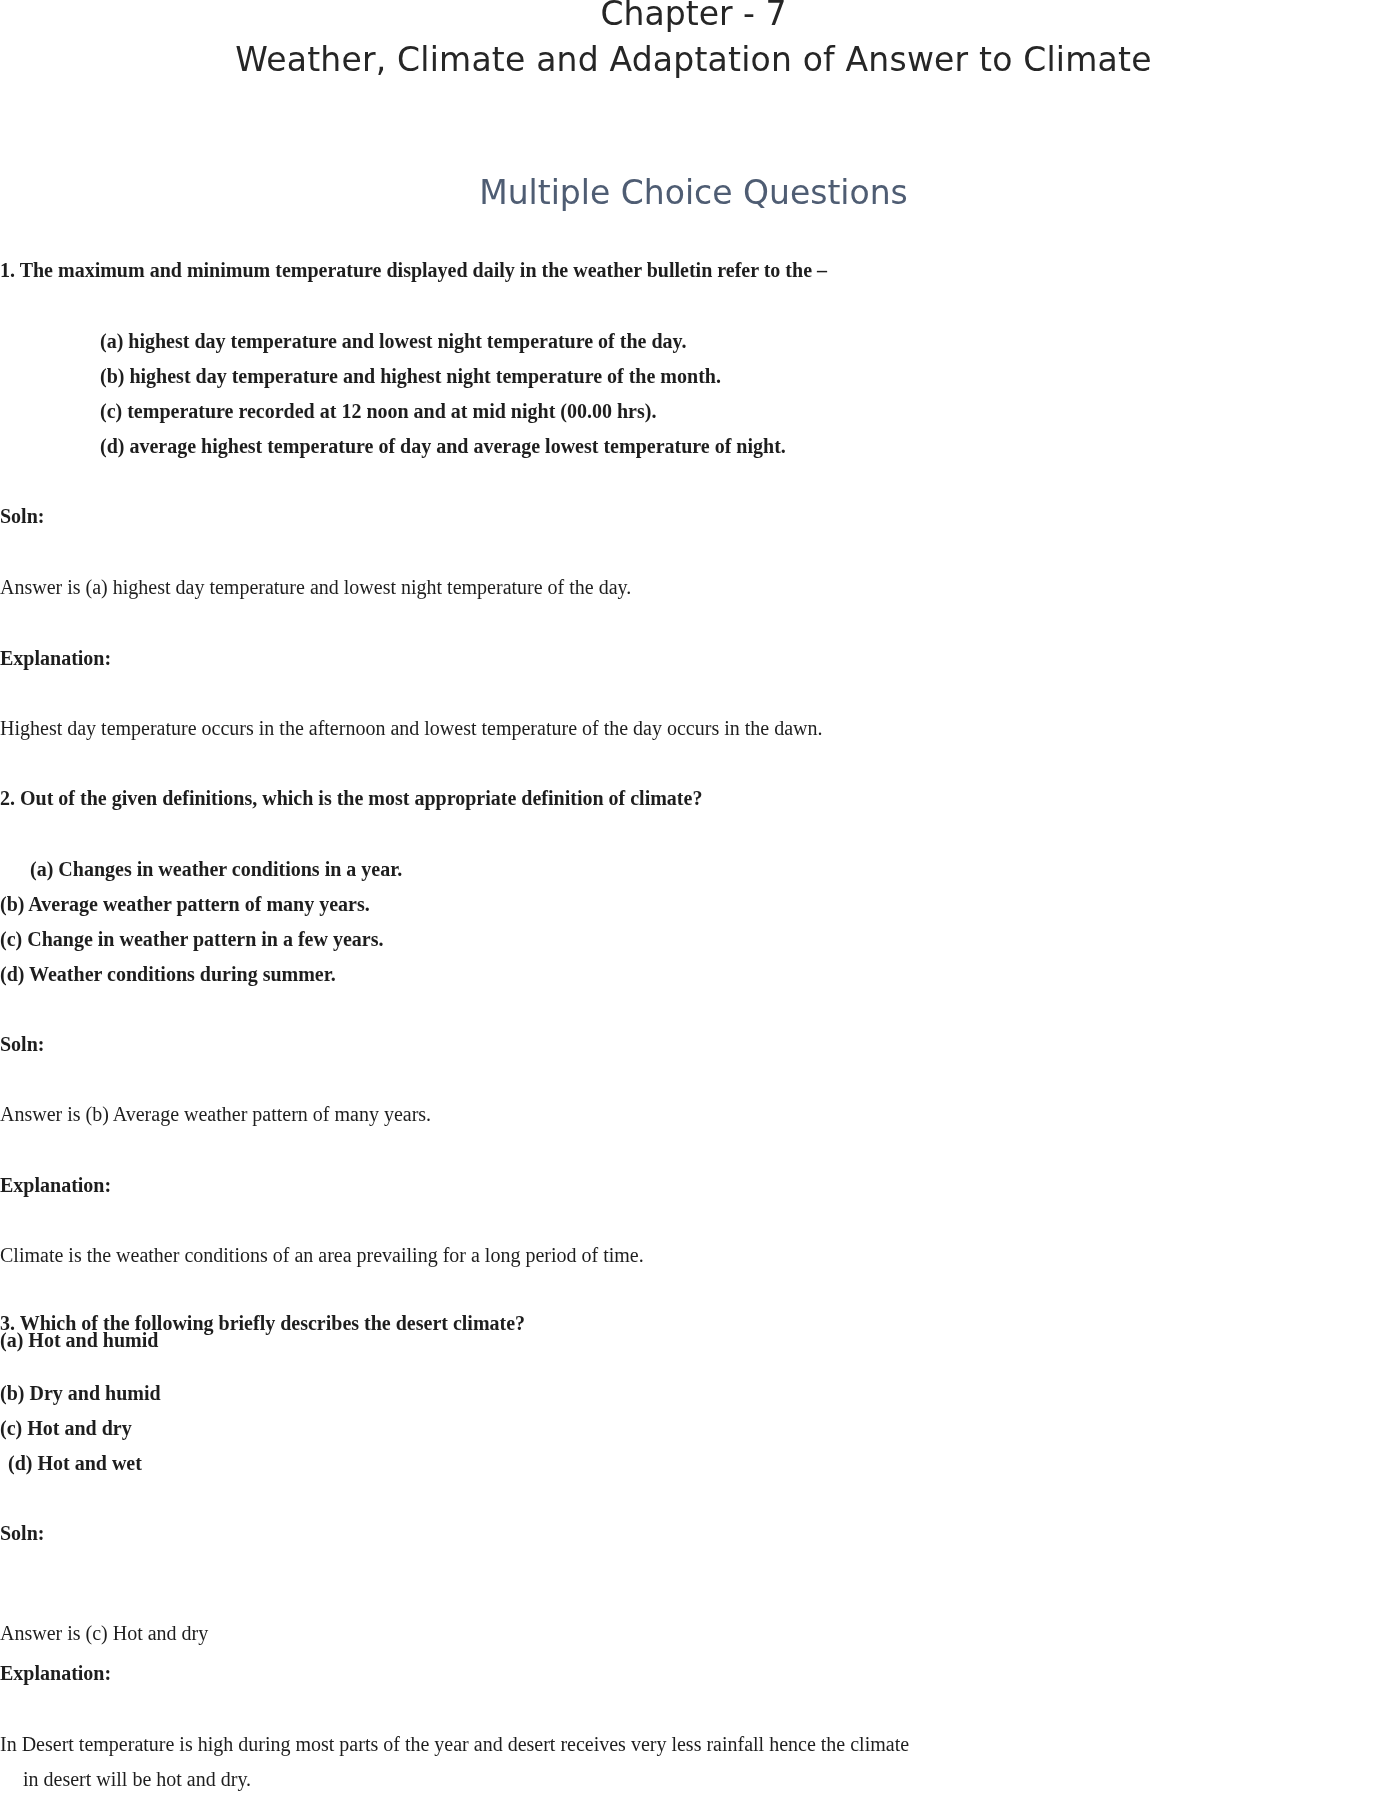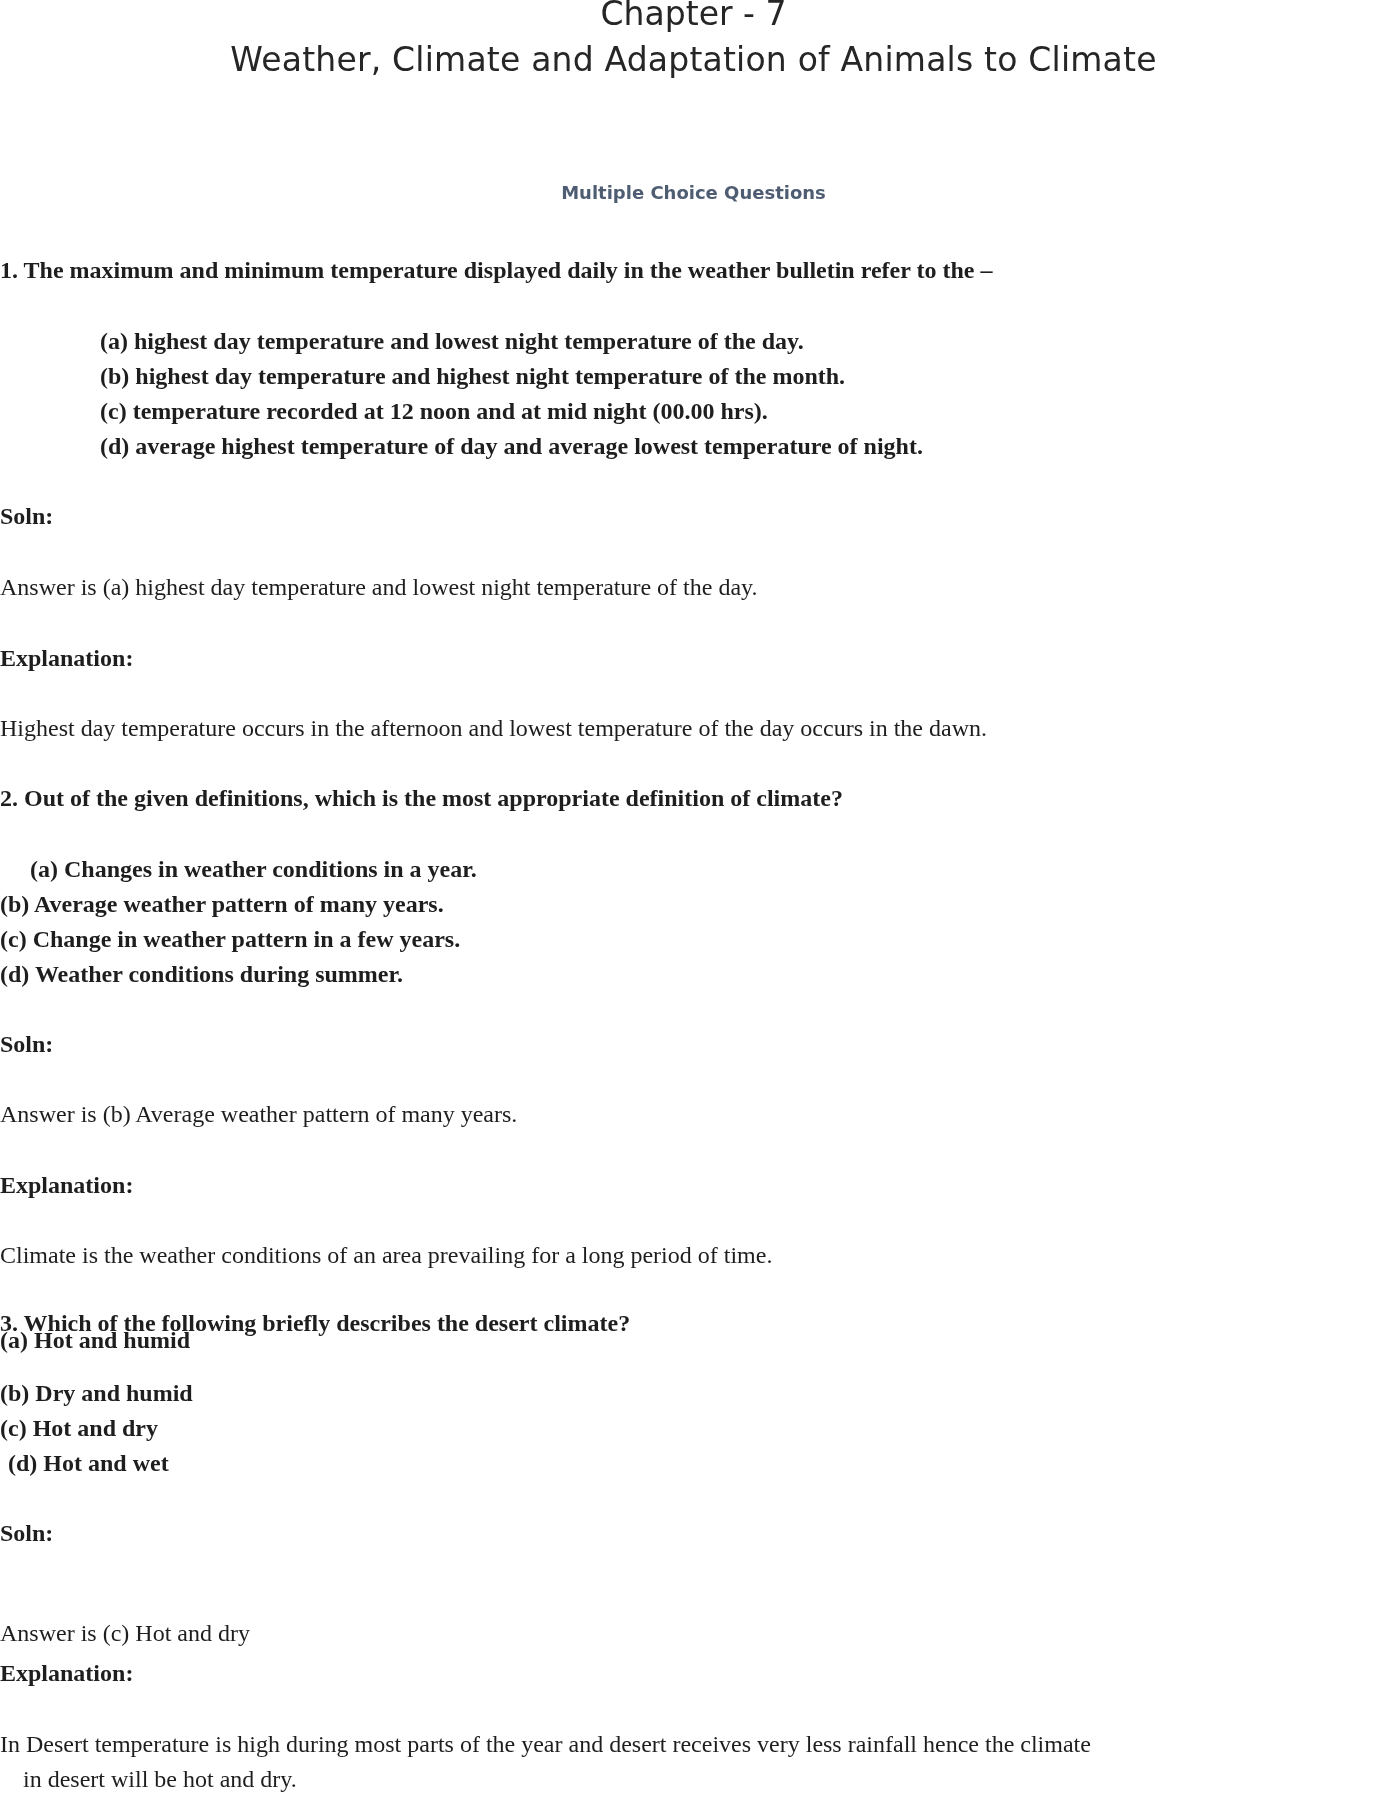--- a/index.html
+++ b/index.html
@@ -33,42 +33,41 @@
       line-height: 40px;
       letter-spacing: 0.2px;
     }
     .section-title {
       position: absolute;
       top: 178px;
       left: 0;
       width: 1387px;
       text-align: center;
       font-family: "DejaVu Sans", sans-serif;
-      font-size: 18px;
+      font-size: 33px;
       line-height: 30px;
       color: #4f5d73;
-      font-weight: bold;
     }
     .line {
       position: absolute;
       left: 0;
       font-family: "Liberation Serif", serif;
-      font-size: 24px;
+      font-size: 20px;
       line-height: 34px;
       white-space: nowrap;
       color: #1e1e1e;
     }
     .bold { font-weight: bold; }
     .indent { left: 100px; }
   </style>
 </head>
 <body>
 
 <div class="title-block chapter-line">Chapter - 7</div>
-<div class="title-block title-line">Weather, Climate and Adaptation of Animals to Climate</div>
+<div class="title-block title-line">Weather, Climate and Adaptation of Answer to Climate</div>
 <div class="section-title">Multiple Choice Questions</div>
 
 <div>
   <div class="line bold" style="top:253px;">1. The maximum and minimum temperature displayed daily in the weather bulletin refer to the –</div>
   <div class="line bold indent" style="top:324px;">(a) highest day temperature and lowest night temperature of the day.</div>
   <div class="line bold indent" style="top:359px;">(b) highest day temperature and highest night temperature of the month.</div>
   <div class="line bold indent" style="top:394px;">(c) temperature recorded at 12 noon and at mid night (00.00 hrs).</div>
   <div class="line bold indent" style="top:429px;">(d) average highest temperature of day and average lowest temperature of night.</div>
   <div class="line bold" style="top:499px;">Soln:</div>
   <div class="line" style="top:570px;">Answer is (a) highest day temperature and lowest night temperature of the day.</div>

